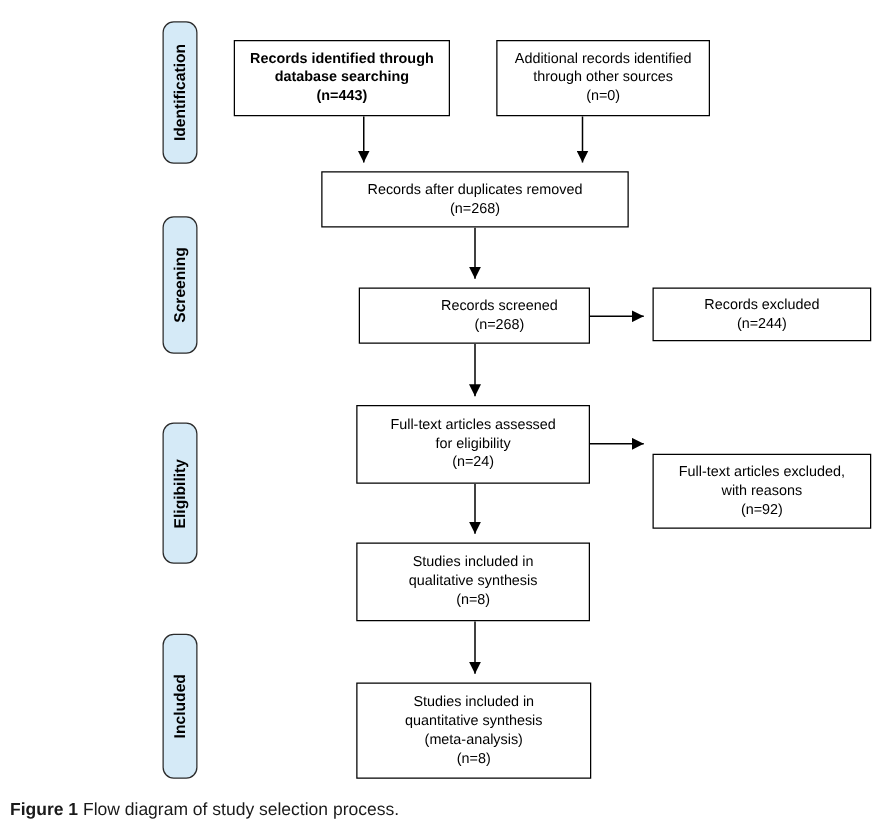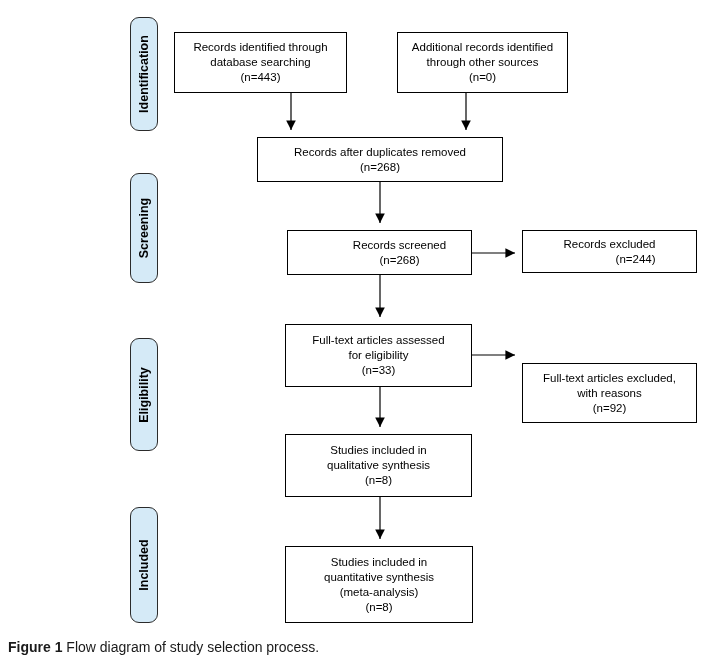--- a/index.html
+++ b/index.html
@@ -25,25 +25,25 @@
     align-items: center;
     justify-content: center;
     text-align: center;
   }
   .fbox .box-text {
     white-space: pre-line;
     font-size: 11.5px;
     line-height: 15px;
     color: #000000;
   }
-  .b1 { left: 174px; top: 32px;  width: 173px; height: 61px; }
+  .b1 { left: 187px; top: 32px;  width: 173px; height: 61px; font-weight: bold; }
   .b2 { left: 397px; top: 32px;  width: 171px; height: 61px; align-items: center; }
   .b3 { left: 257px; top: 137px; width: 246px; height: 45px; }
   .b4 { left: 287px; top: 230px; width: 185px; height: 45px; padding-left: 40px; }
-  .b5 { left: 522px; top: 230px; width: 175px; height: 43px; text-align: right; }
+  .b5 { left: 522px; top: 230px; width: 175px; height: 43px; }
   .b6 { left: 285px; top: 324px; width: 187px; height: 63px; }
   .b7 { left: 522px; top: 323px; width: 175px; height: 60px; margin-top: 40px; }
   .b8 { left: 285px; top: 434px; width: 187px; height: 63px; }
   .b9 { left: 285px; top: 546px; width: 188px; height: 77px; }
   
   .stage {
     position: absolute;
     box-sizing: border-box;
     width: 28px;
     border: 1px solid #2b2b2b;
@@ -135,21 +135,21 @@
     <span class="box-text">Records screened
 (n=268)</span>
   </div>
   <div class="fbox b5">
     <span class="box-text">Records excluded
 (n=244)</span>
   </div>
   <div class="fbox b6">
     <span class="box-text">Full-text articles assessed
 for eligibility
-(n=33)</span>
+(n=24)</span>
   </div>
   <div class="fbox b7">
     <span class="box-text">Full-text articles excluded,
 with reasons
 (n=92)</span>
   </div>
   <div class="fbox b8">
     <span class="box-text">Studies included in
 qualitative synthesis
 (n=8)</span>

